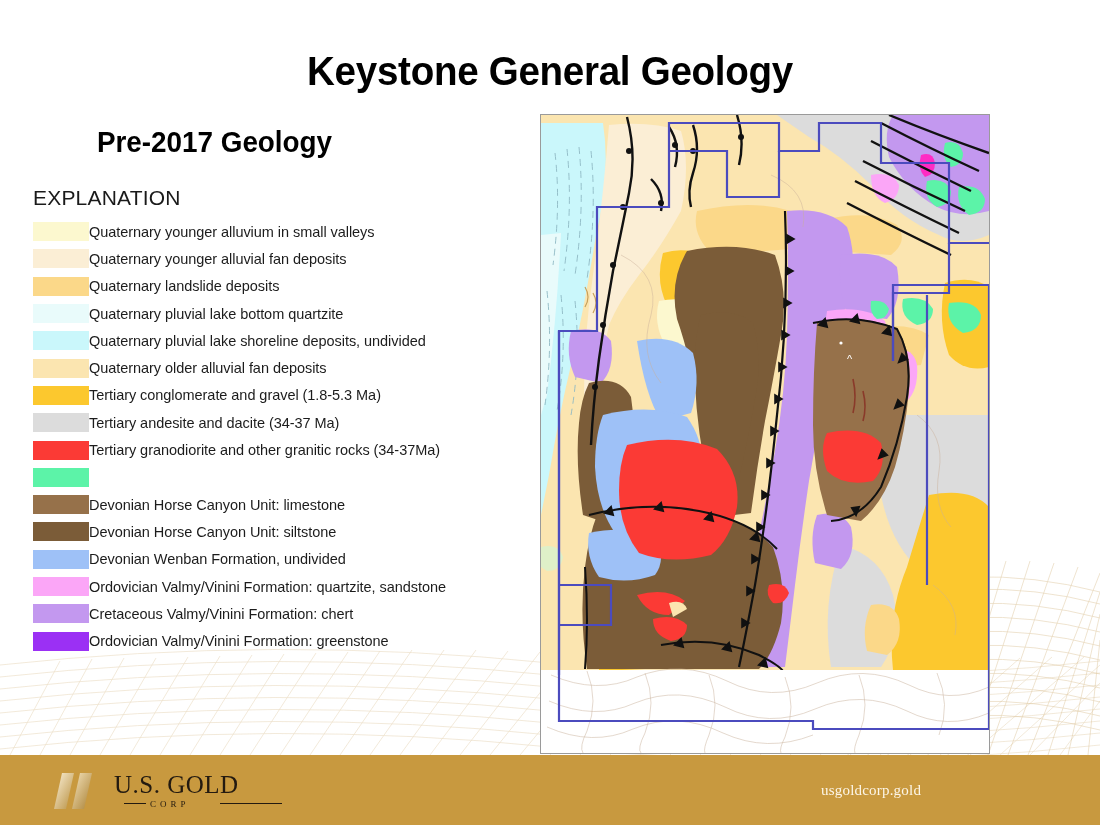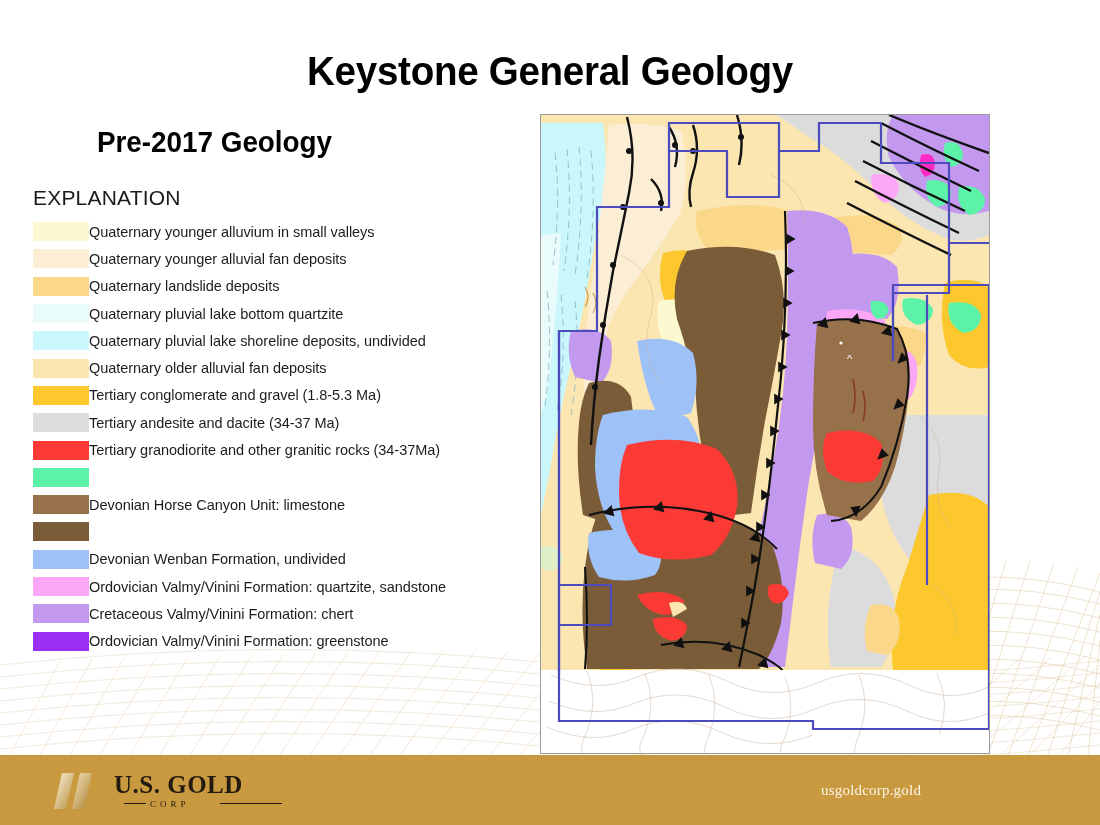--- a/index.html
+++ b/index.html
@@ -43,21 +43,21 @@
 
   
   .footer{
     position:absolute;left:0;bottom:0;width:1100px;height:70px;
     background:#c8993f;
   }
   .logo{position:absolute;left:52px;top:14px;width:240px;height:44px;}
   .logo-mark{position:absolute;left:0;top:2px;width:58px;height:40px;}
   .logo-text{
     position:absolute;left:62px;top:2px;
-    font-family:"Liberation Serif", serif;font-weight:bold;
+    font-family:"Liberation Serif", serif;font-weight:normal;
     font-size:25px;color:#231a10;letter-spacing:.5px;
   }
   .logo-sub{
     position:absolute;left:98px;top:30px;
     font-family:"Liberation Serif", serif;font-size:9px;color:#231a10;
     letter-spacing:4px;
   }
   .logo-rule{position:absolute;top:34px;height:1px;background:#231a10;}
   .site{
     position:absolute;left:821px;top:27px;
@@ -194,20 +194,21 @@
       </div>
       <div class="legend-row">
         <div class="swatch" style="background: rgb(92, 243, 168);"></div>
       </div>
       <div class="legend-row">
         <div class="swatch" style="background: rgb(150, 113, 74);"></div>
         <div class="legend-label">Devonian Horse Canyon Unit: limestone</div>
       </div>
       <div class="legend-row">
         <div class="swatch" style="background: rgb(123, 92, 56);"></div>
+        <div class="legend-label">Devonian Horse Canyon Unit: siltstone</div>
       </div>
       <div class="legend-row">
         <div class="swatch" style="background: rgb(158, 193, 247);"></div>
         <div class="legend-label">Devonian Wenban Formation, undivided</div>
       </div>
       <div class="legend-row">
         <div class="swatch" style="background: rgb(251, 166, 247);"></div>
         <div class="legend-label">Ordovician Valmy/Vinini Formation: quartzite, sandstone</div>
       </div>
       <div class="legend-row">

